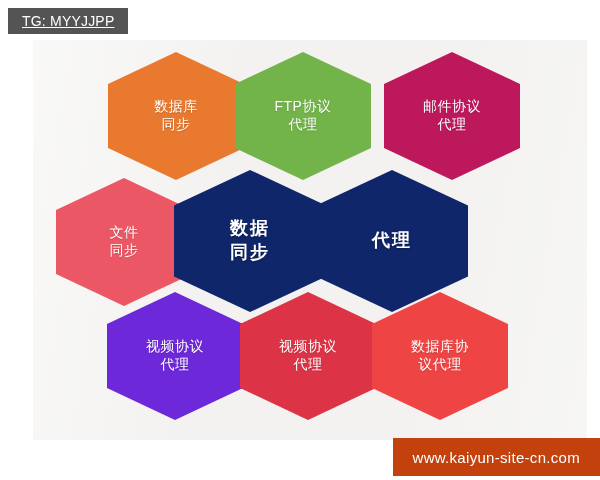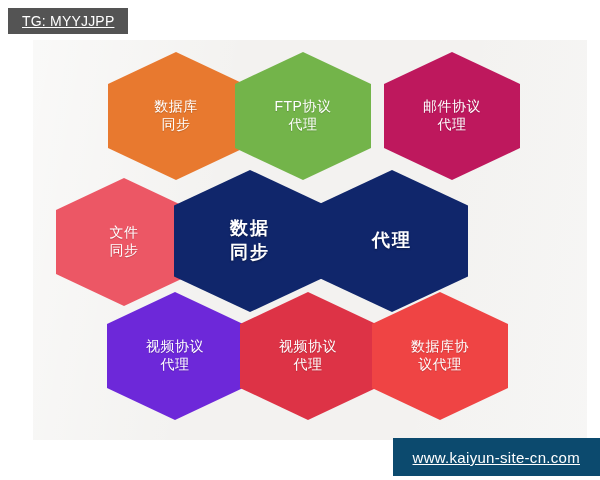--- a/index.html
+++ b/index.html
@@ -165,13 +165,13 @@
   </div>
 
   <div class="hex outer" id="hex-dbproto-proxy" style="background:#ef4444">
     <span class="hex-line">数据库协</span>
     <span class="hex-line">议代理</span>
   </div>
 
 </div>
 
 <div id="tg-badge" style="background: rgb(84, 84, 84); text-decoration: underline;">TG: MYYJJPP</div>
-<div id="watermark-bar" style="background: #0c4a6e; text-decoration: underline;">www.kaiyun-site-cn.com</div>
+<div id="watermark-bar" style="background: #c2410c;">www.kaiyun-site-cn.com</div>
 
 </body></html>

